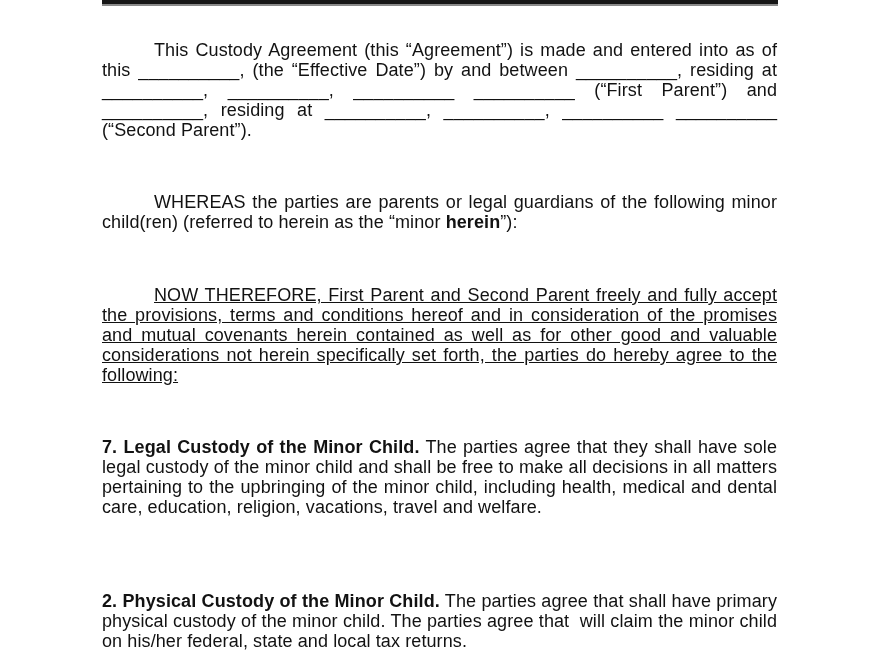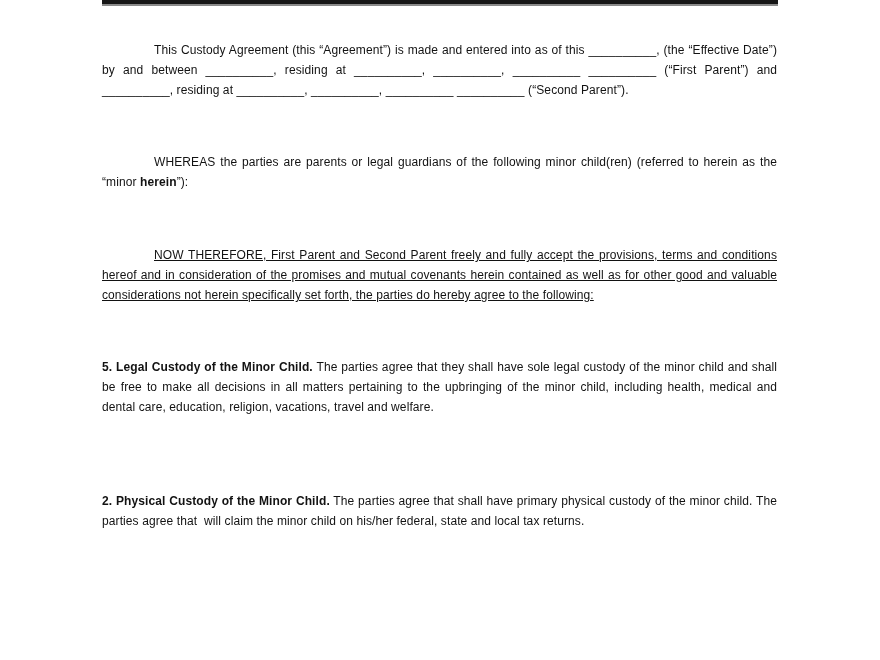--- a/index.html
+++ b/index.html
@@ -23,21 +23,21 @@
     height: 4px;
     background: #161616;
     border-bottom: 2px solid #8a8a8a;
   }
   .doc-body {
     position: absolute;
     left: 102px;
     top: 0;
     width: 675px;
     color: #121212;
-    font-size: 12px;
+    font-size: 18px;
     line-height: 20px;
   }
   .para {
     margin: 0;
     text-align: justify;
     text-align-last: left;
     letter-spacing: 0.1px;
   }
   .indent { text-indent: 52px; }
   .bold { font-weight: bold; }
@@ -57,18 +57,18 @@
 
   <div class="doc-body" style="color: rgb(18, 18, 18);">
 
     <p class="para indent p1"><span>This Custody Agreement (this “Agreement”) is made and entered into as of this __________, (the “Effective Date”) by and between __________, residing at __________, __________, __________ __________ (“First Parent”) and __________, residing at __________, __________, __________ __________ (“Second Parent”).</span></p>
 
     <p class="para indent p2"><span>WHEREAS the parties are parents or legal guardians of the following minor child(ren) (referred to herein as the “minor </span><span class="bold">herein</span><span>”):</span></p>
 
 
     <p class="para indent p4"><span>NOW THEREFORE, First Parent and Second Parent freely and fully accept the provisions, terms and conditions hereof and in consideration of the promises and mutual covenants herein contained as well as for other good and valuable considerations not herein specifically set forth, the parties do hereby agree to the following:</span></p>
 
-    <p class="para p5"><span class="bold">5. Legal Custody of the Minor Child.</span><span> The parties agree that they shall have sole legal custody of the minor child and shall be free to make all decisions in all matters pertaining to the upbringing of the minor child, including health, medical and dental care, education, religion, vacations, travel and welfare.</span></p>
+    <p class="para p5"><span class="bold">7. Legal Custody of the Minor Child.</span><span> The parties agree that they shall have sole legal custody of the minor child and shall be free to make all decisions in all matters pertaining to the upbringing of the minor child, including health, medical and dental care, education, religion, vacations, travel and welfare.</span></p>
 
     <p class="para p6"><span class="bold">2. Physical Custody of the Minor Child.</span><span> The parties agree that shall have primary physical custody of the minor child. The parties agree that&nbsp; will claim the minor child on his/her federal, state and local tax returns.</span></p>
 
   </div>
 </div>
 
 </body></html>

